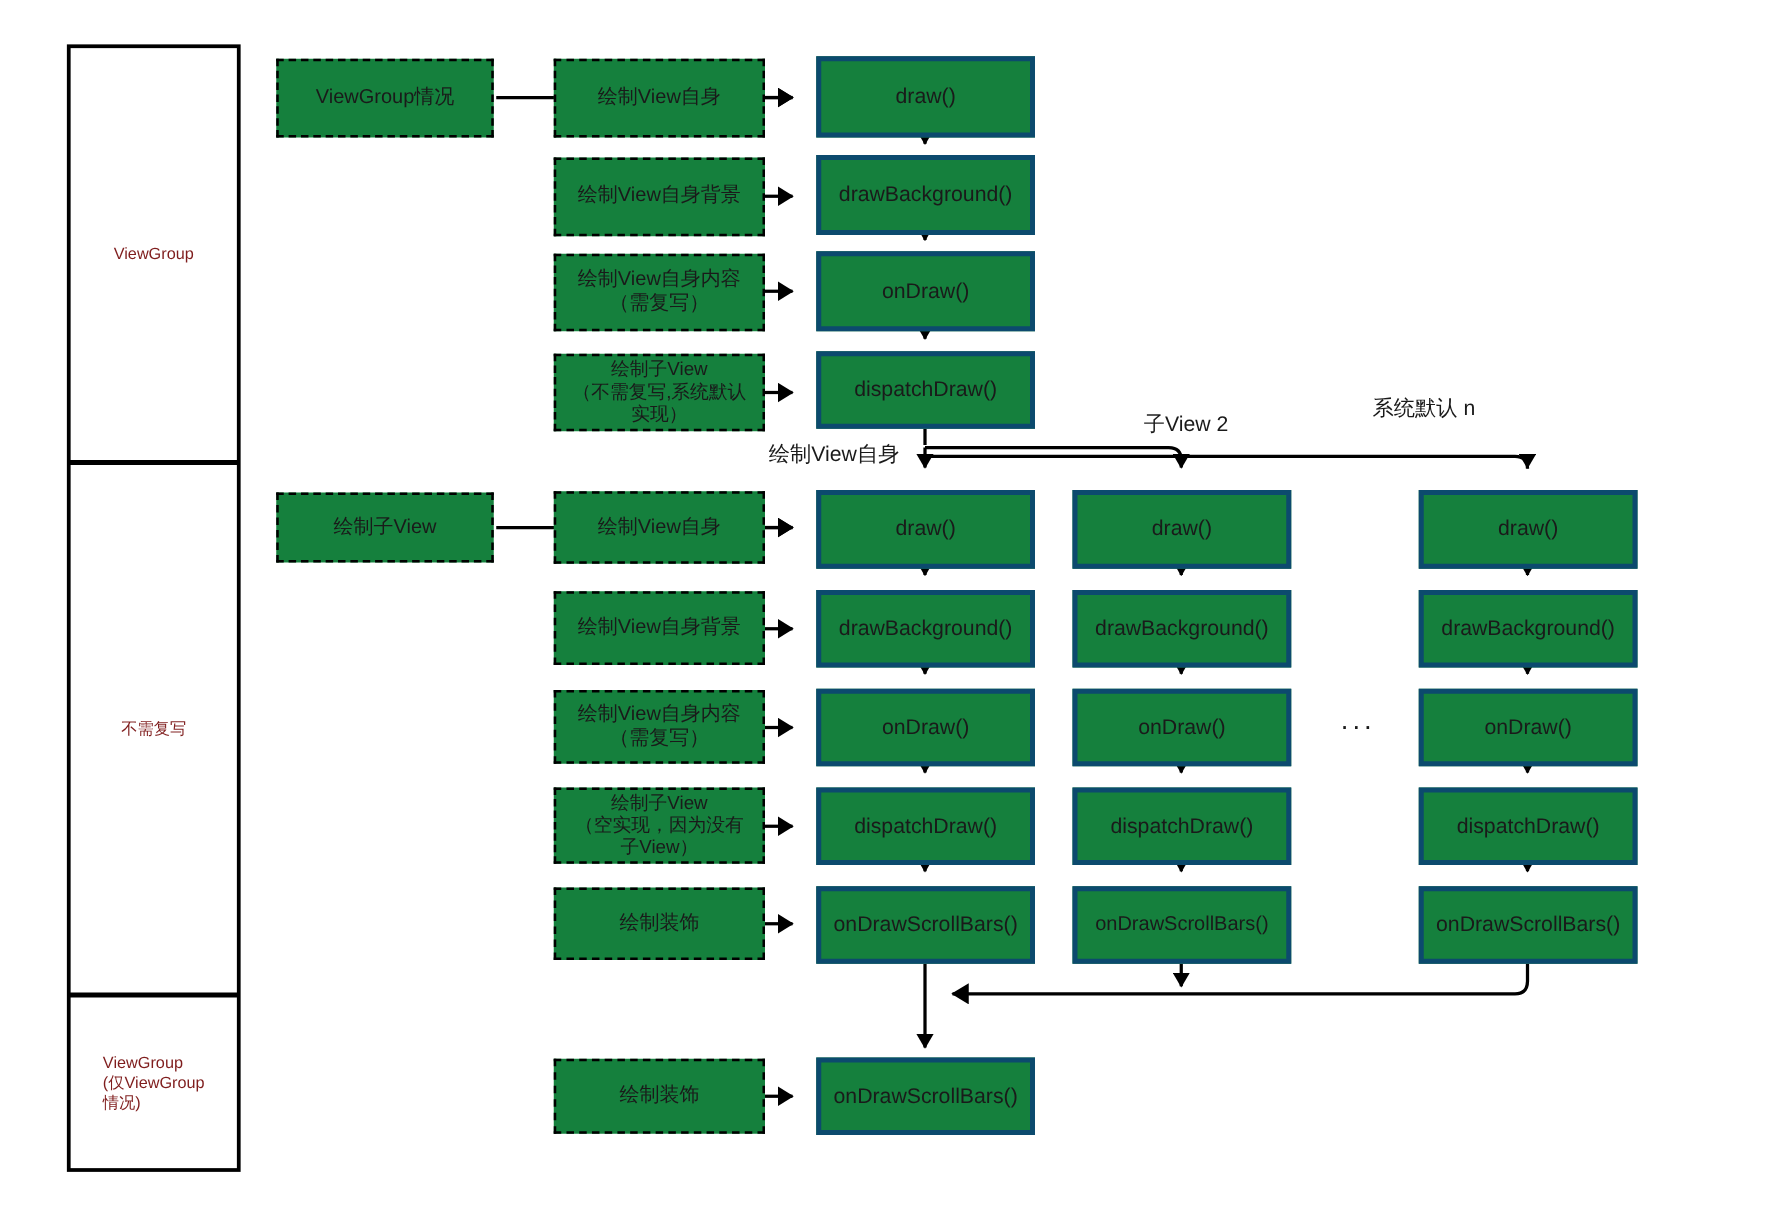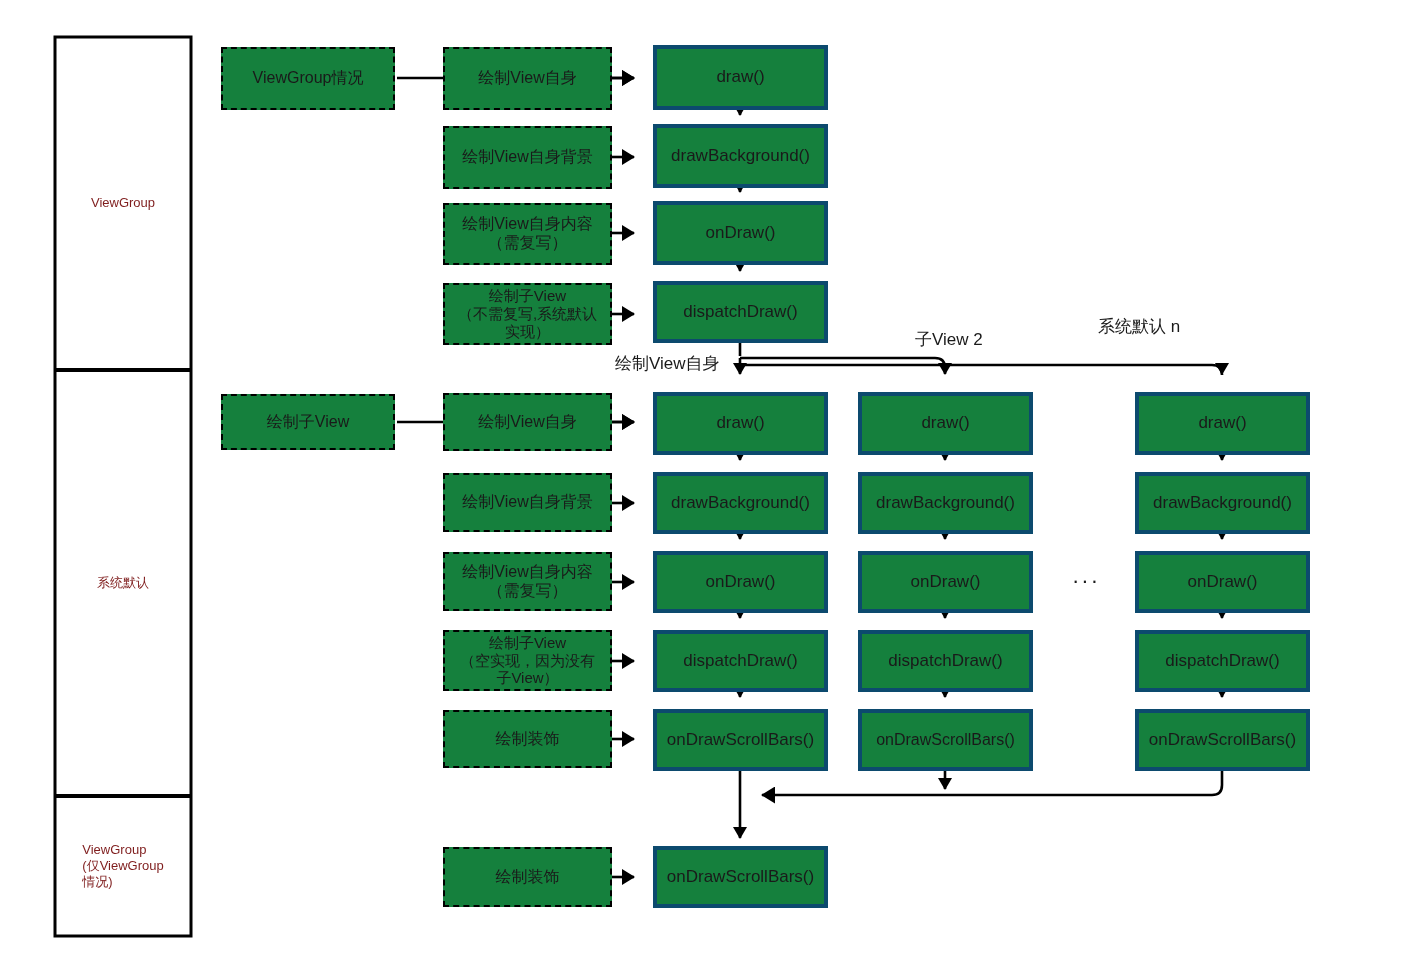--- a/index.html
+++ b/index.html
@@ -139,21 +139,21 @@
   <svg class="layer" viewBox="0 0 1428 976">
     <rect x="55" y="37" width="136" height="899" fill="#ffffff" stroke="#000000" stroke-width="3"></rect>
     <line x1="55" y1="370" x2="191" y2="370" stroke="#000000" stroke-width="4"></line>
     <line x1="55" y1="796" x2="191" y2="796" stroke="#000000" stroke-width="4"></line>
   </svg>
 
   <div class="sidebar-cell" style="left:55px; top:37px; width:136px; height:333px;">
     <span>ViewGroup</span>
   </div>
   <div class="sidebar-cell" style="left:55px; top:370px; width:136px; height:426px;">
-    <span>系统默认</span>
+    <span>不需复写</span>
   </div>
   <div class="sidebar-cell" style="left:55px; top:796px; width:136px; height:140px;">
     <span>ViewGroup
 (仅ViewGroup
 情况)</span>
   </div>
 
   <div class="node dashed-box" style="left:221px; top:47px; width:174px; height:63px;">
     <span>ViewGroup情况</span>
   </div>

